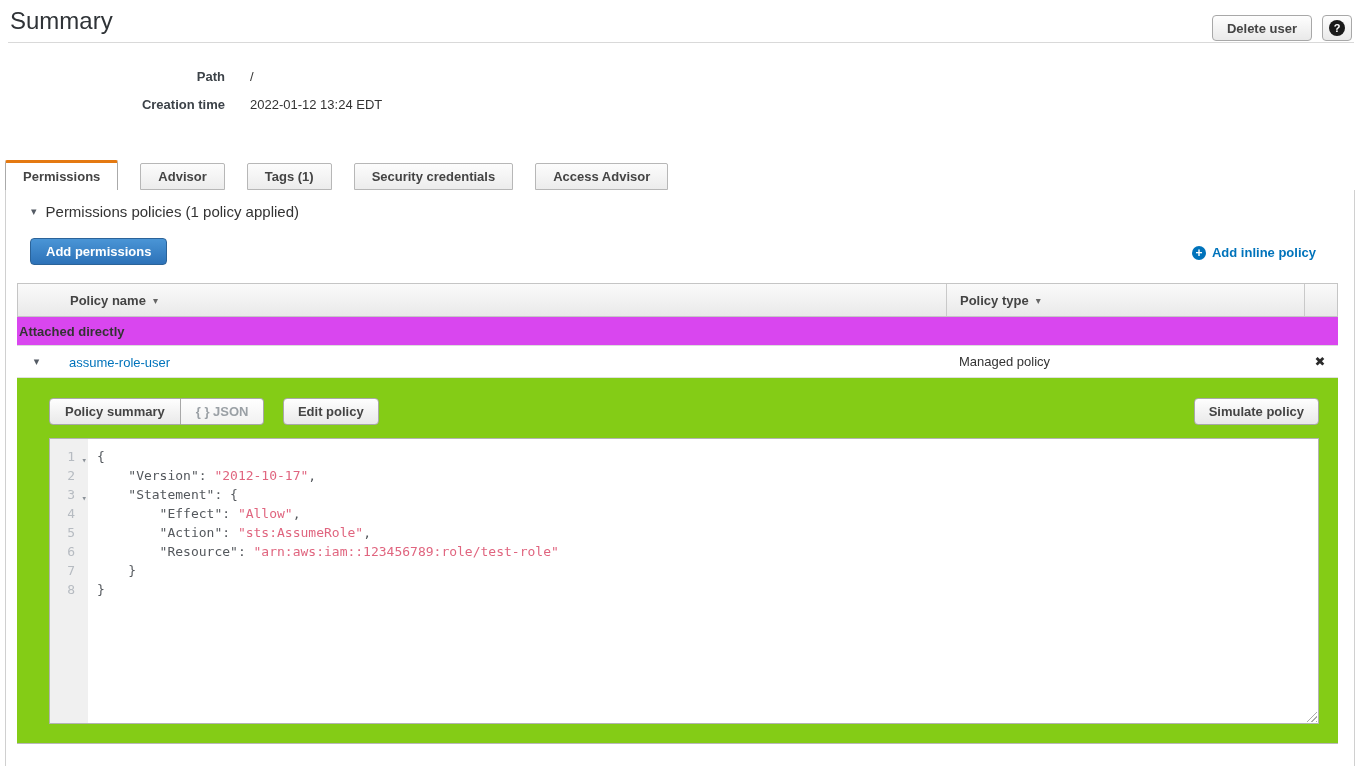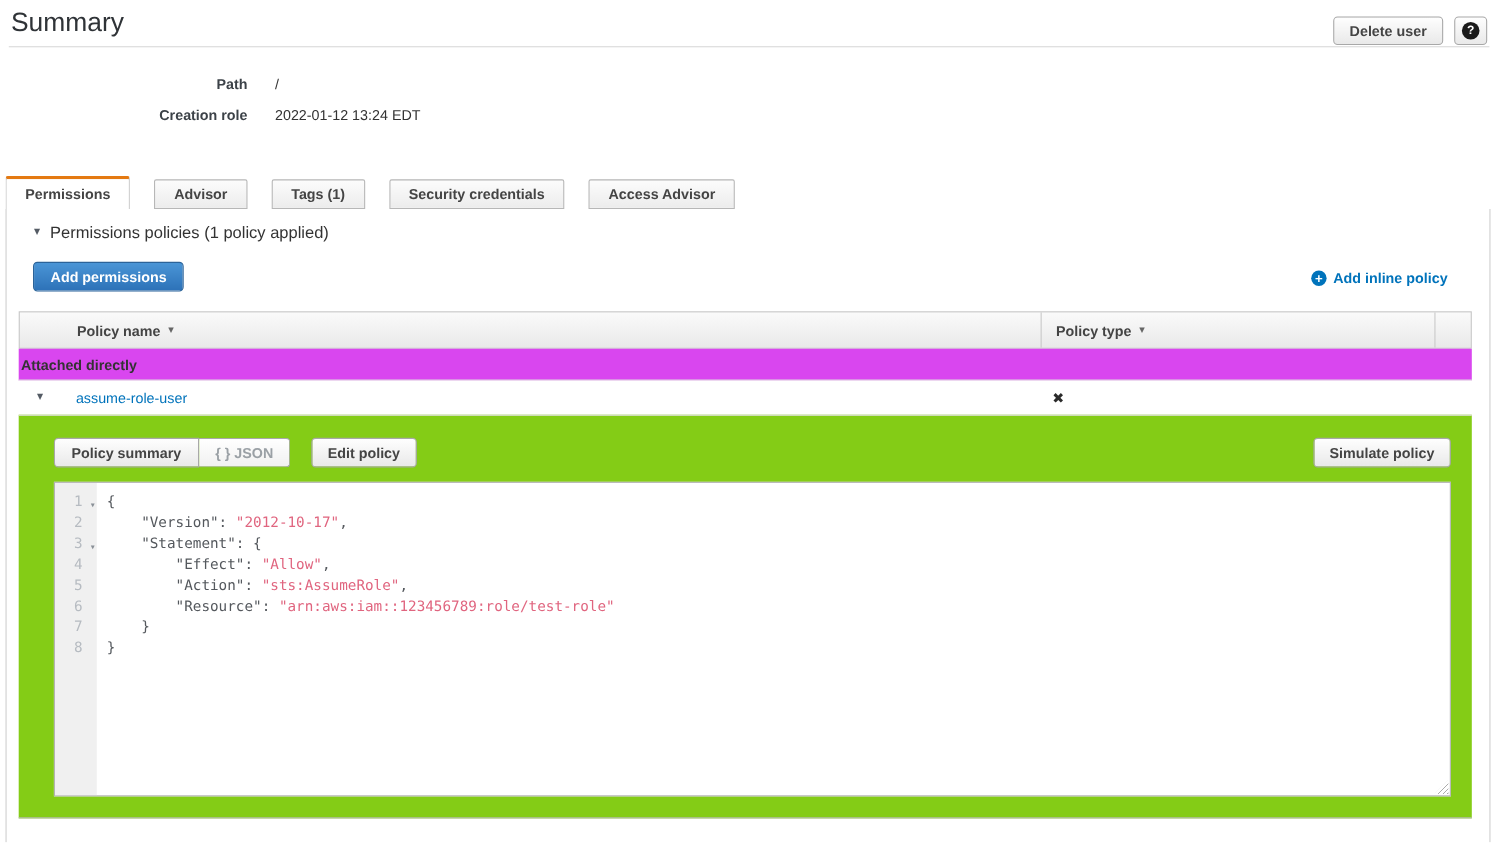--- a/index.html
+++ b/index.html
@@ -111,21 +111,21 @@
   </div>
 
   <div class="header-rule"></div>
 
   <div class="info-block">
     <div class="info-row">
       <div class="info-label">Path</div>
       <div class="info-value">/</div>
     </div>
     <div class="info-row">
-      <div class="info-label">Creation role</div>
+      <div class="info-label">Creation time</div>
       <div class="info-value">2022-01-12 13:24 EDT</div>
     </div>
   </div>
 
   <div class="tabs">
     <div class="tab active">Permissions</div>
     <div class="tab">Advisor</div>
     <div class="tab">Tags (1)</div>
     <div class="tab">Security credentials</div>
     <div class="tab">Access Advisor</div>
@@ -161,20 +161,21 @@
 
       <div class="group-row">Attached directly</div>
 
       <div class="data-row">
         <div class="row-caret-cell">
           <span class="caret">▾</span>
         </div>
         <div class="row-name-cell">
           <a class="policy-link">assume-role-user</a>
         </div>
+        <div class="row-type-cell">Managed policy</div>
         <div class="row-action-cell">
           <span class="remove-x">✖</span>
         </div>
       </div>
     </div>
 
     <div class="detail-panel">
       <div class="detail-toolbar">
         <span class="seg-group">
           <button class="seg-btn seg-left">Policy summary</button>

